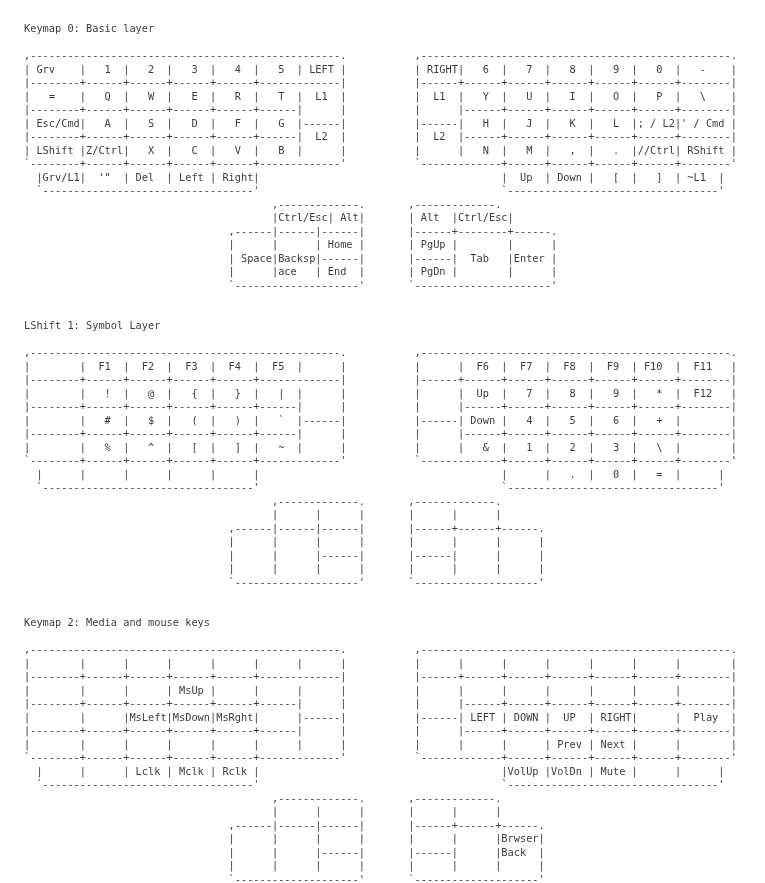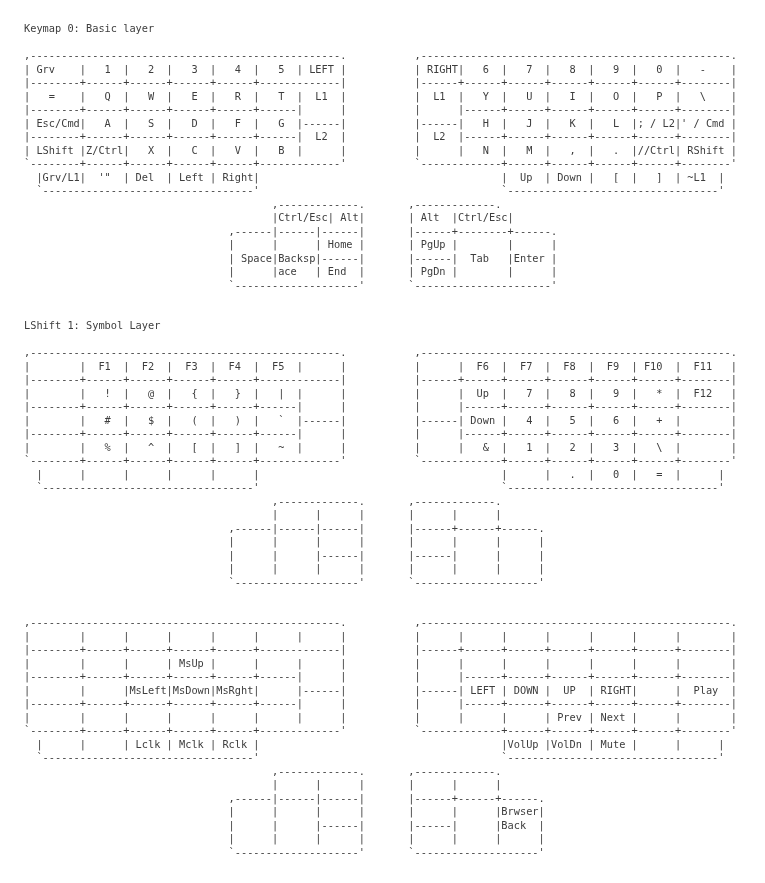--- a/index.html
+++ b/index.html
@@ -79,20 +79,21 @@
                                         ,-------------.       ,-------------.
                                         |      |      |       |      |      |
                                  ,------|------|------|       |------+------+------.
                                  |      |      |      |       |      |      |      |
                                  |      |      |------|       |------|      |      |
                                  |      |      |      |       |      |      |      |
                                  `--------------------'       `--------------------'</pre>
   </div>
 
   <div class="keymap-section">
+    <div class="keymap-title">Keymap 2: Media and mouse keys</div>
     <pre class="keymap-art">,--------------------------------------------------.           ,--------------------------------------------------.
 |        |      |      |      |      |      |      |           |      |      |      |      |      |      |        |
 |--------+------+------+------+------+-------------|           |------+------+------+------+------+------+--------|
 |        |      |      | MsUp |      |      |      |           |      |      |      |      |      |      |        |
 |--------+------+------+------+------+------|      |           |      |------+------+------+------+------+--------|
 |        |      |MsLeft|MsDown|MsRght|      |------|           |------| LEFT | DOWN |  UP  | RIGHT|      |  Play  |
 |--------+------+------+------+------+------|      |           |      |------+------+------+------+------+--------|
 |        |      |      |      |      |      |      |           |      |      |      | Prev | Next |      |        |
 `--------+------+------+------+------+-------------'           `-------------+------+------+------+------+--------'
   |      |      | Lclk | Mclk | Rclk |                                       |VolUp |VolDn | Mute |      |      |

